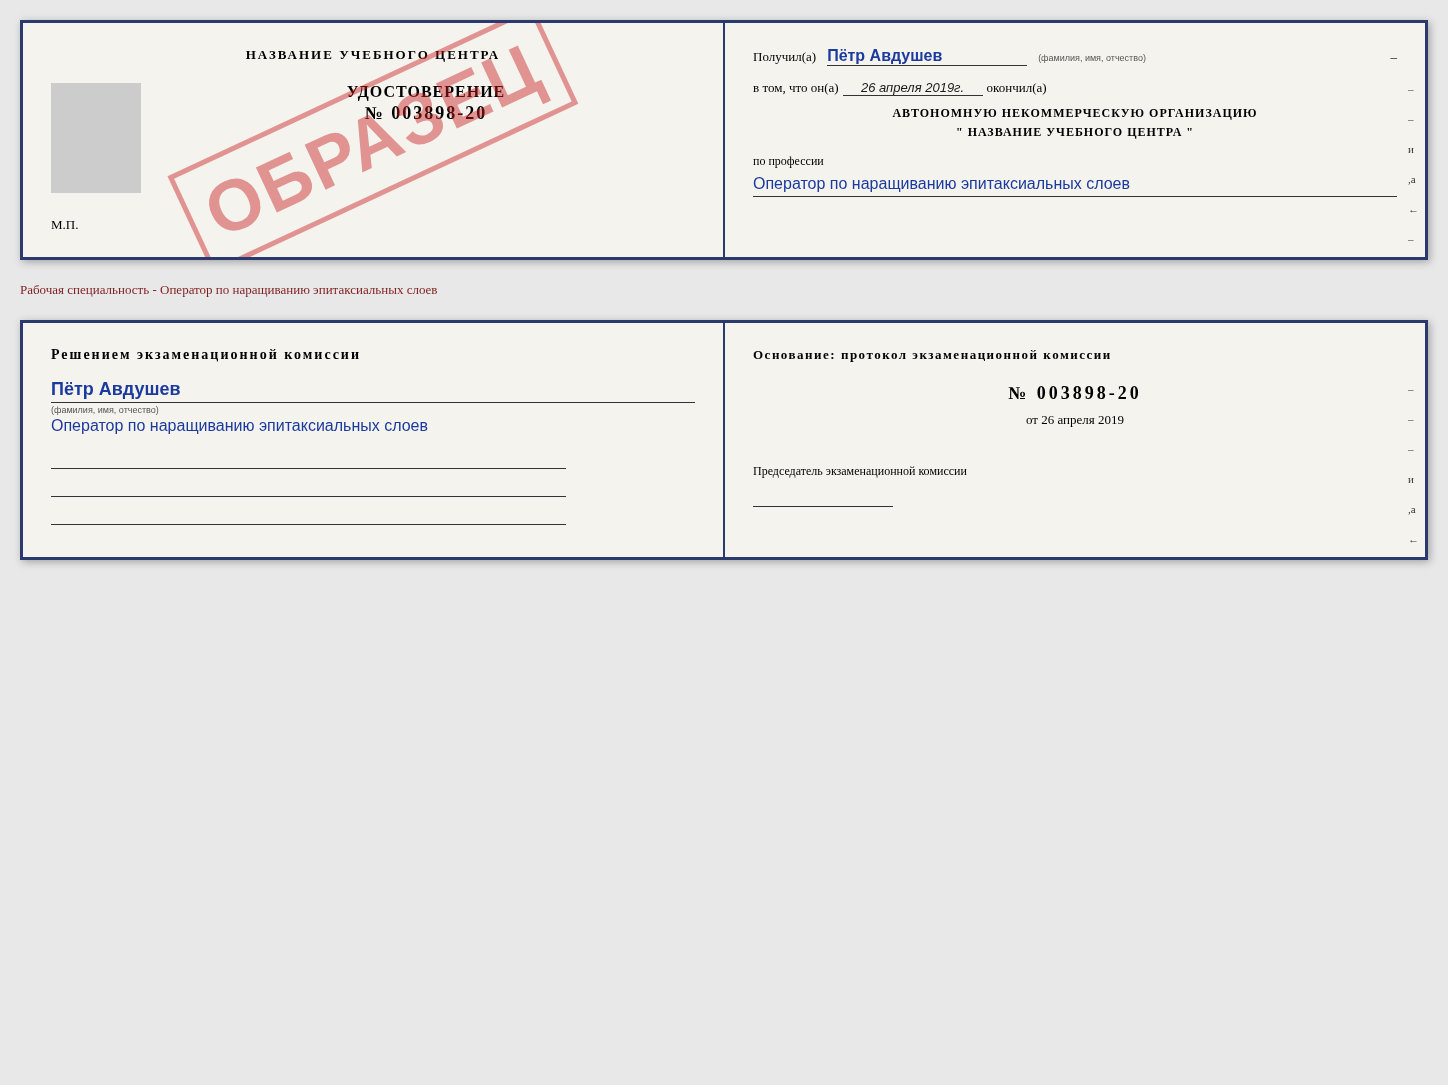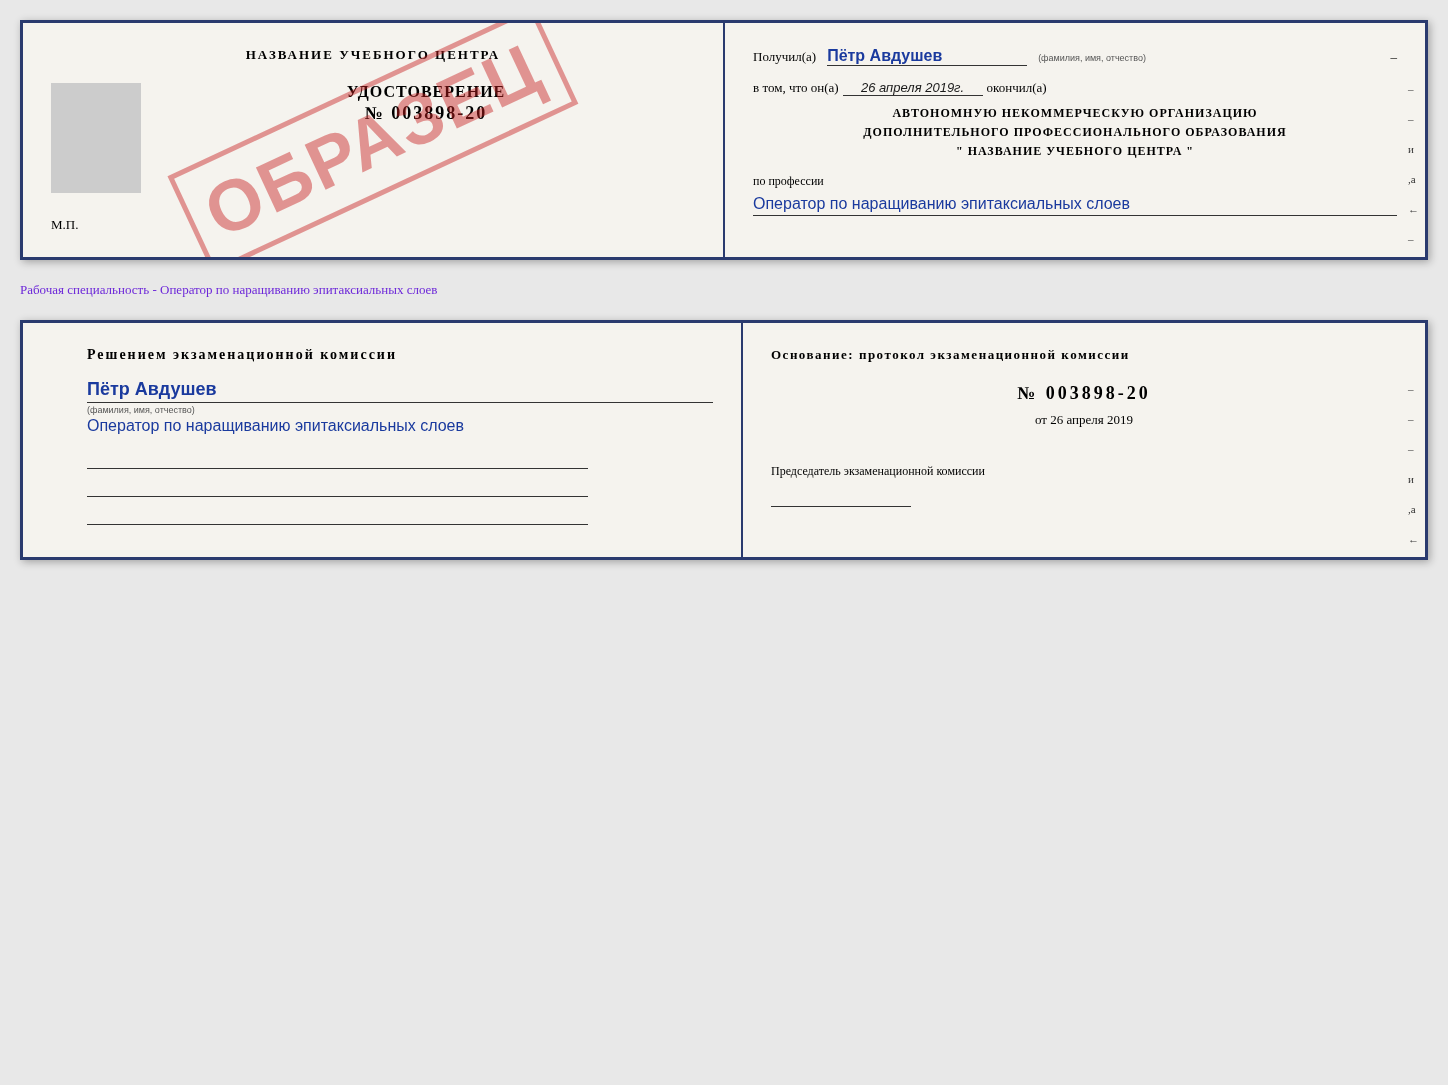--- a/index.html
+++ b/index.html
@@ -181,21 +181,21 @@
       display: flex;
       flex-direction: column;
       gap: 18px;
       font-size: 11px;
       color: #333;
     }
 
     
     .separator-label {
       font-size: 13px;
-      color: #6d28d9;
+      color: #7f1d1d;
       padding: 4px 0;
     }
 
     
     .qualification-doc {
       display: flex;
       border: 3px solid #2a3a6e;
       background: #f5f3ee;
       position: relative;
       overflow: hidden;
@@ -203,21 +203,20 @@
     }
 
     .qual-left, .qual-right {
       flex: 1;
       padding: 24px 28px;
       position: relative;
     }
 
     .qual-left {
       border-right: 2px solid #2a3a6e;
-      margin-left: 36px;
     }
 
     .resheniem-title {
       font-size: 14px;
       font-weight: bold;
       letter-spacing: 2px;
       margin-bottom: 16px;
     }
 
     .person-name-qual {
@@ -372,21 +371,20 @@
       </div>
 
       <div class="vtom-line">
         <span>в том, что он(а)</span>
         <span class="date-underline">26 апреля 2019г.</span>
         <span>окончил(а)</span>
       </div>
 
       <div class="org-block">
         <div>АВТОНОМНУЮ НЕКОММЕРЧЕСКУЮ ОРГАНИЗАЦИЮ</div>
-        <div>ДОПОЛНИТЕЛЬНОГО ПРОФЕССИОНАЛЬНОГО ОБРАЗОВАНИЯ</div>
         <div>"  НАЗВАНИЕ УЧЕБНОГО ЦЕНТРА  "</div>
       </div>
 
       <div class="profession-label">по профессии</div>
       <div class="profession-value">Оператор по наращиванию эпитаксиальных слоев</div>
 
       <div class="side-dashes">
         <span>–</span>
         <span>–</span>
         <span>и</span>

